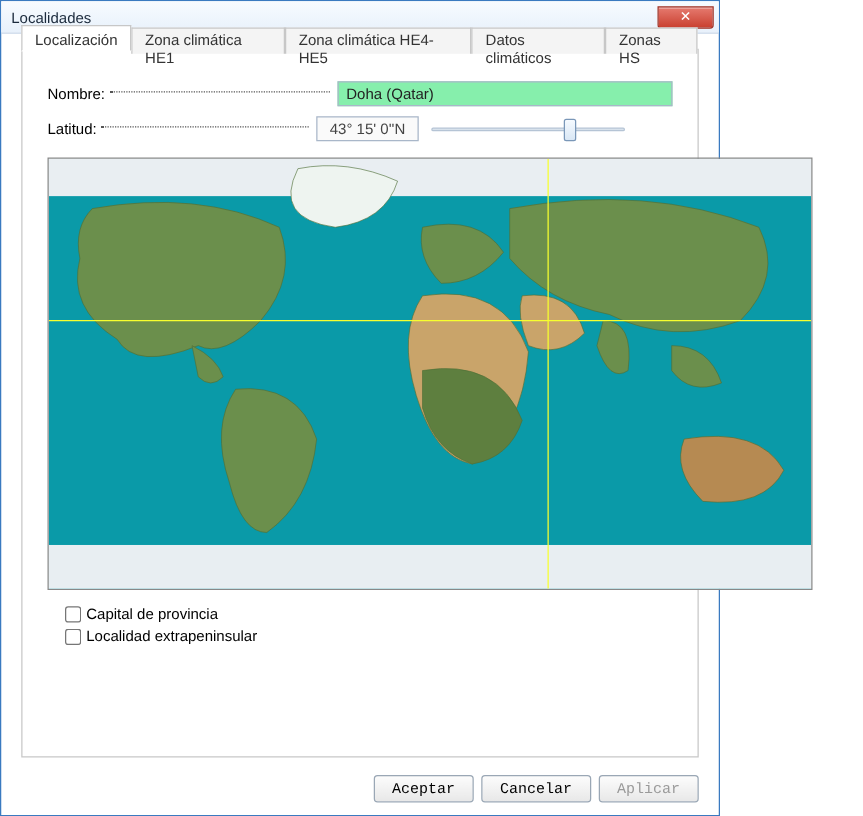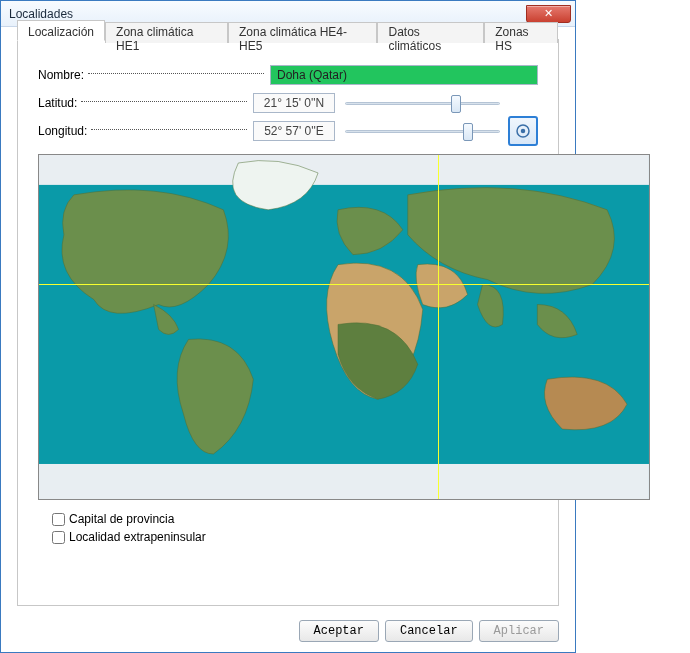--- a/index.html
+++ b/index.html
@@ -97,21 +97,21 @@
   }
   .dots {
     flex: 1;
     border-bottom: 1px dotted #555;
     margin: 0 6px 3px 4px;
   }
   .txt {
     border: 1px solid #a9b7c9;
     padding: 2px 6px;
     font-size: 12px;
-    background: #22c55e;
+    background: #86efac;
     color: #222;
   }
   .txt.right { text-align: right; }
   .txt.ro { background: #fafafa; color:#444; text-align:center;}
   .slider {
     width: 155px;
     height: 18px;
     position: relative;
     margin-left: 10px;
   }
@@ -219,43 +219,28 @@
       <div class="row">
         <span class="label">Nombre:</span>
         <span class="dots"></span>
         <input class="txt" style="width: 268px;" value="Doha (Qatar)">
       </div>
 
 
       <div class="row">
         <span class="label">Latitud:</span>
         <span class="dots"></span>
-        <div class="txt ro" style="width:82px">21° 15' 0''N</div>
+        <div class="txt ro" style="width:82px">43° 15' 0''N</div>
         <div class="slider">
           <div class="slider-track"></div>
           <div class="slider-thumb" style="left:106px"></div>
         </div>
         <div style="width:38px"></div>
       </div>
 
-      <div class="row">
-        <span class="label">Longitud:</span>
-        <span class="dots"></span>
-        <div class="txt ro" style="width:82px">52° 57' 0''E</div>
-        <div class="slider">
-          <div class="slider-track"></div>
-          <div class="slider-thumb" style="left:118px"></div>
-        </div>
-        <div class="eye-btn">
-          <svg viewBox="0 0 24 24">
-            <circle cx="12" cy="12" r="8" fill="none" stroke="#3a6fa8" stroke-width="2"></circle>
-            <circle cx="12" cy="12" r="3" fill="#3a6fa8"></circle>
-          </svg>
-        </div>
-      </div>
 
       <div class="map">
         <svg viewBox="0 0 612 346" preserveAspectRatio="none">
           <rect x="0" y="0" width="612" height="346" fill="#0a9aa8"></rect>
 
           <g fill="#6b8f4c" stroke="#4d6d35" stroke-width="0.5">
 
             <rect x="0" y="0" width="612" height="30" fill="#e9eef2" stroke="none"></rect>
             <path d="M200 8 Q240 0 280 18 Q270 50 230 55 Q180 48 200 8 Z" fill="#eef4f0"></path>
 

